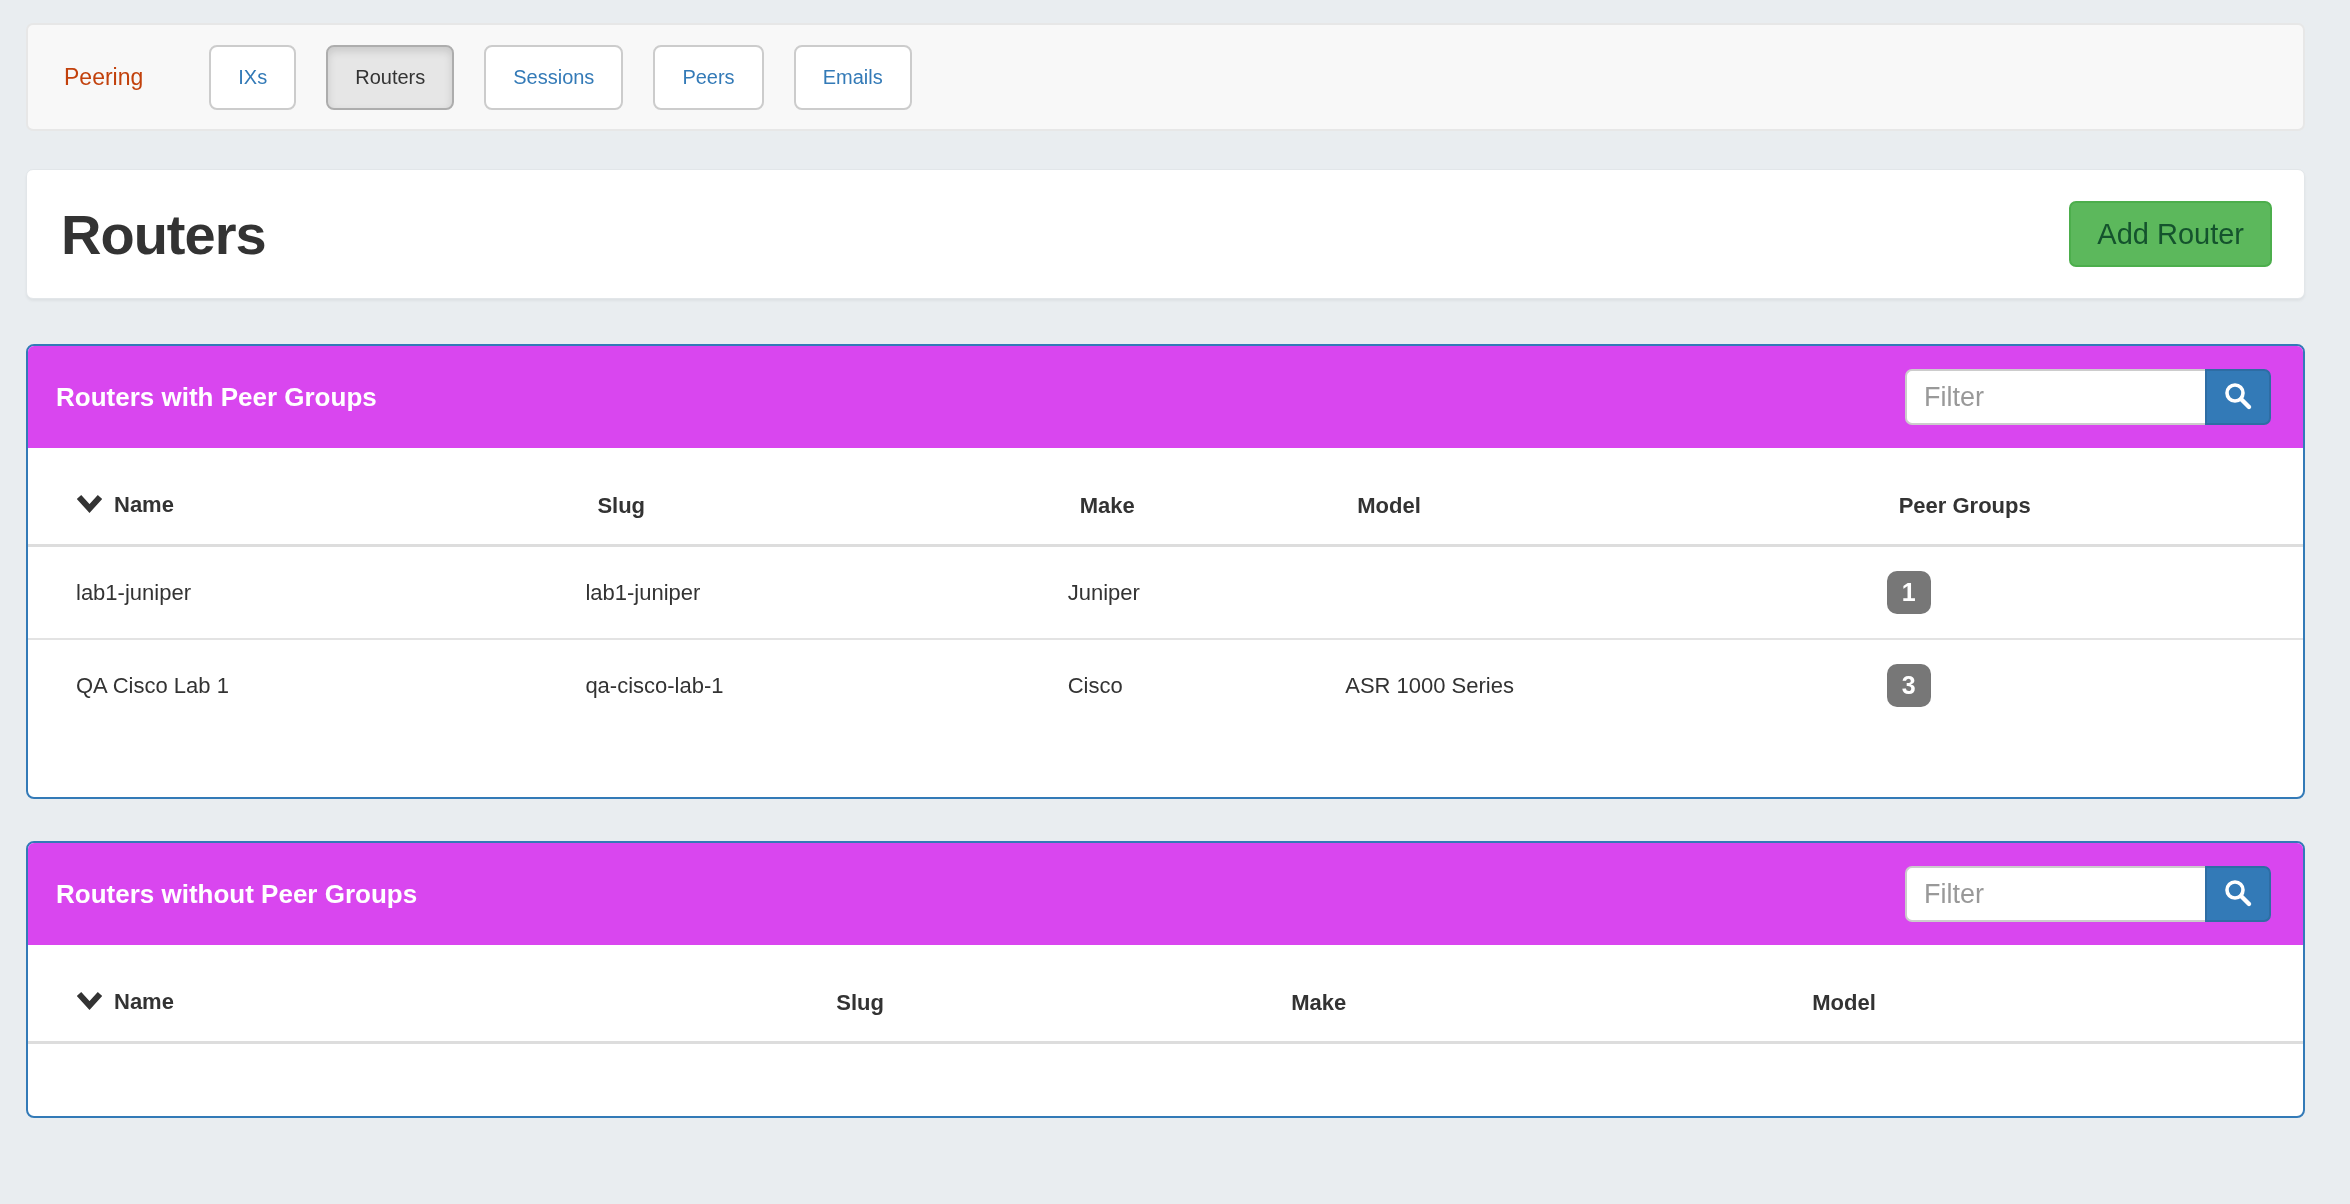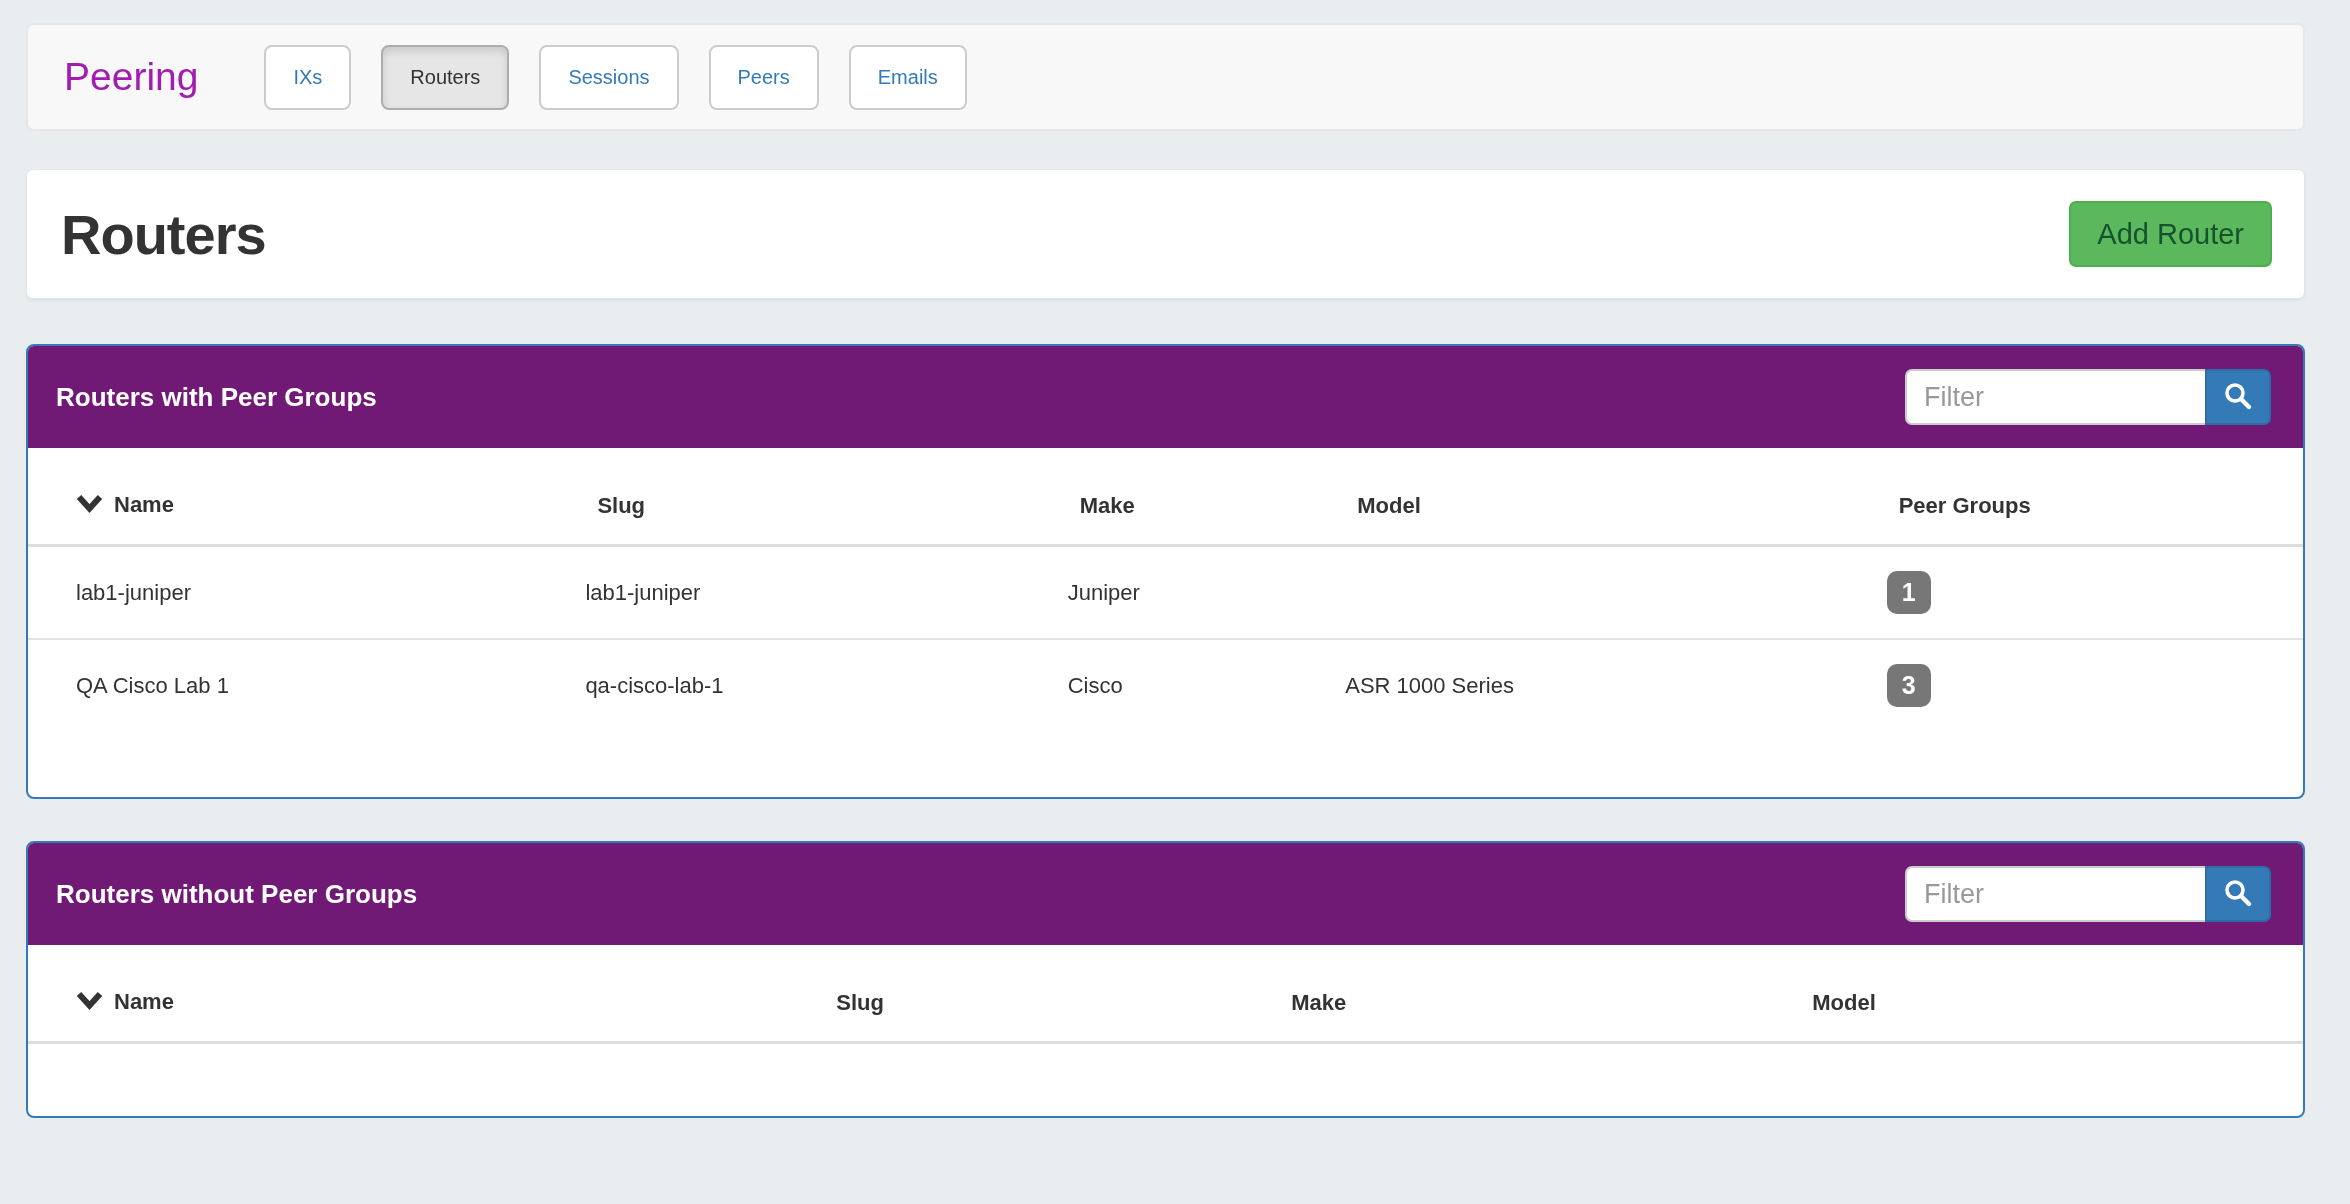--- a/index.html
+++ b/index.html
@@ -16,21 +16,21 @@
   .navbar {
     margin-top: 23px;
     height: 108px;
     background: #f8f8f8;
     border: 2px solid #e7e7e7;
     border-radius: 7px;
     display: flex;
     align-items: center;
     padding-left: 36px;
   }
-  .brand { font-size: 39px; color: #a21caf; }
+  .brand { font-size: 23px; color: #c2410c; }
   .nav-buttons { display: flex; gap: 30px; margin-left: 66px; }
   .nav-btn {
     font-family: "Liberation Sans", sans-serif;
     font-size: 20px;
     color: #337ab7;
     background: #fff;
     border: 2px solid #ccc;
     border-radius: 8px;
     height: 65px;
     padding: 0 27px;
@@ -73,21 +73,21 @@
   .panel {
     background: #fff;
     border: 2px solid #337ab7;
     border-radius: 8px;
     overflow: hidden;
   }
   .panel-0 { margin-top: 45px; }
   .panel-1 { margin-top: 42px; }
   .panel-heading {
     height: 102px;
-    background: #701a75;
+    background: #d946ef;
     display: flex;
     align-items: center;
     justify-content: space-between;
     padding: 0 32px 0 28px;
   }
   .panel-title { color: #fff; font-size: 26px; font-weight: 700; }
   .filter-group { display: flex; }
   .filter-input {
     width: 300px; height: 56px;
     border: 2px solid #ccc;

